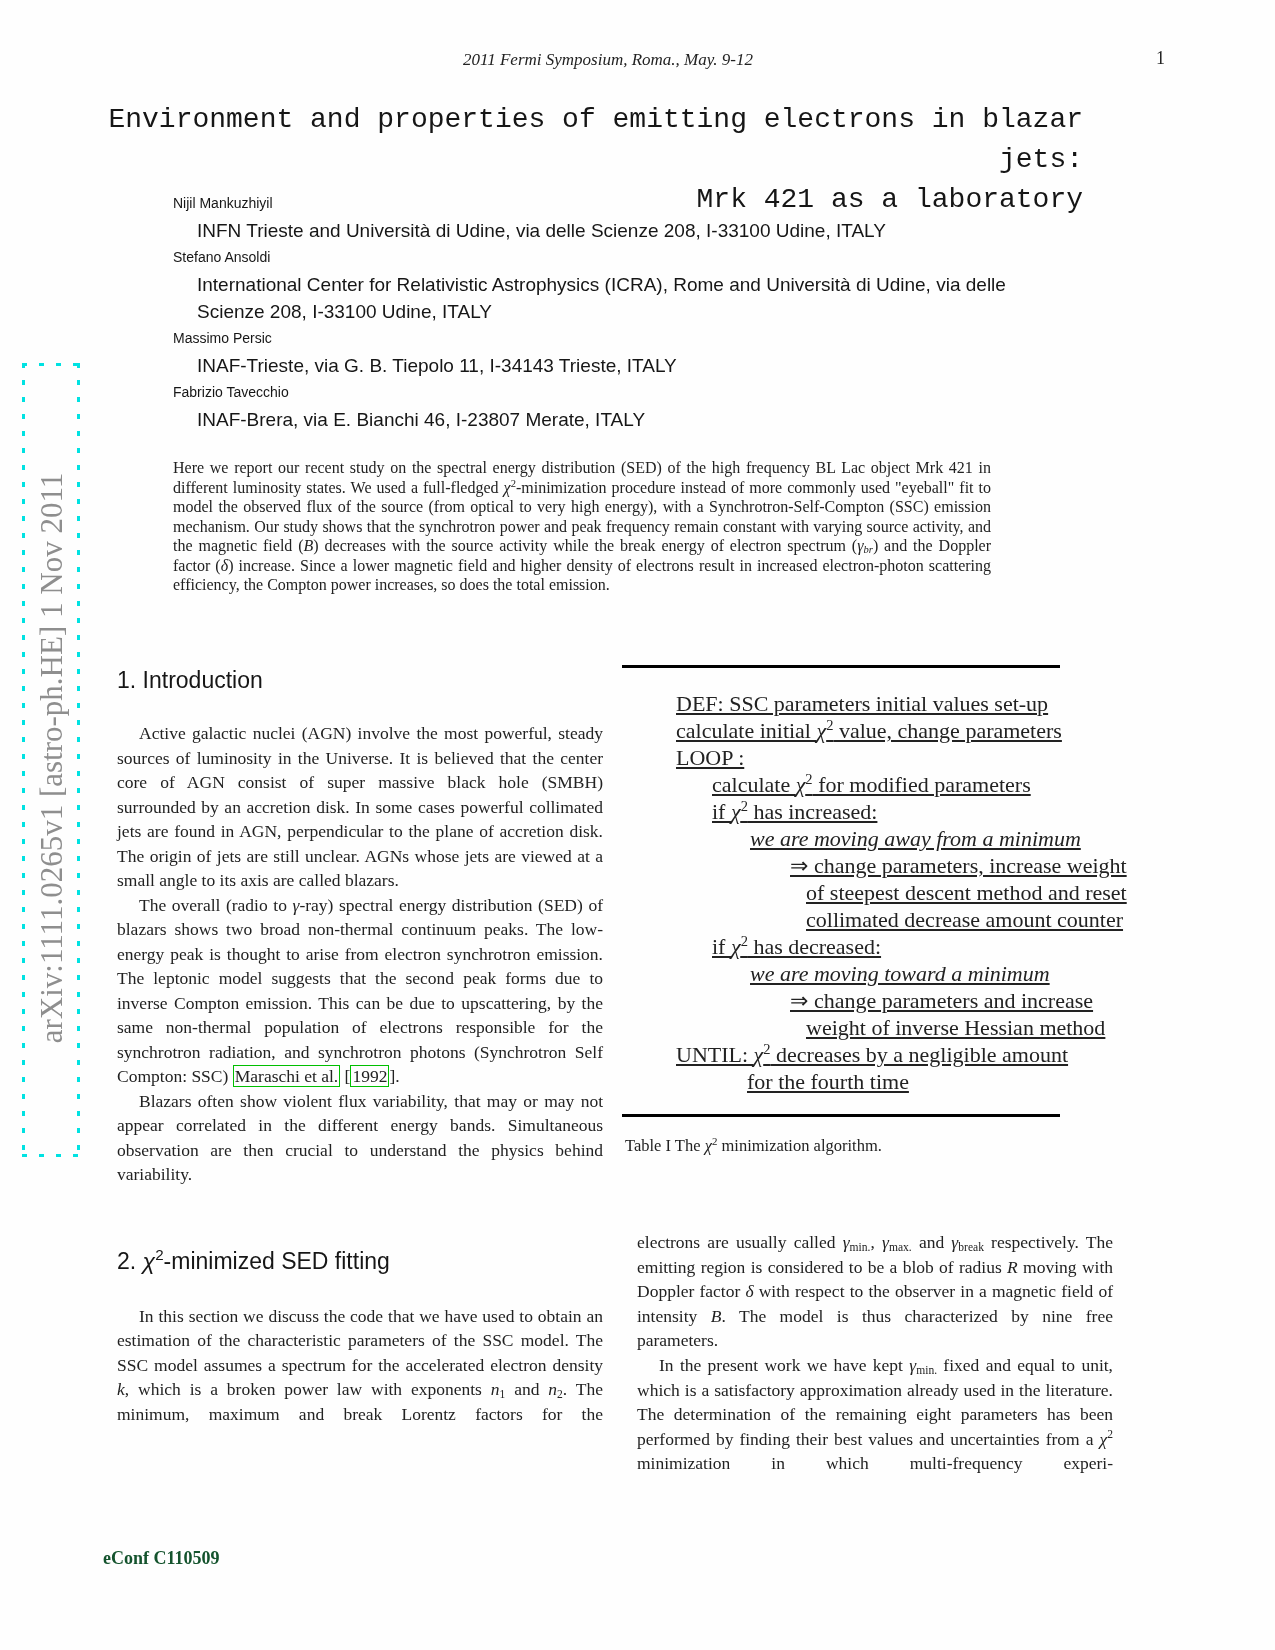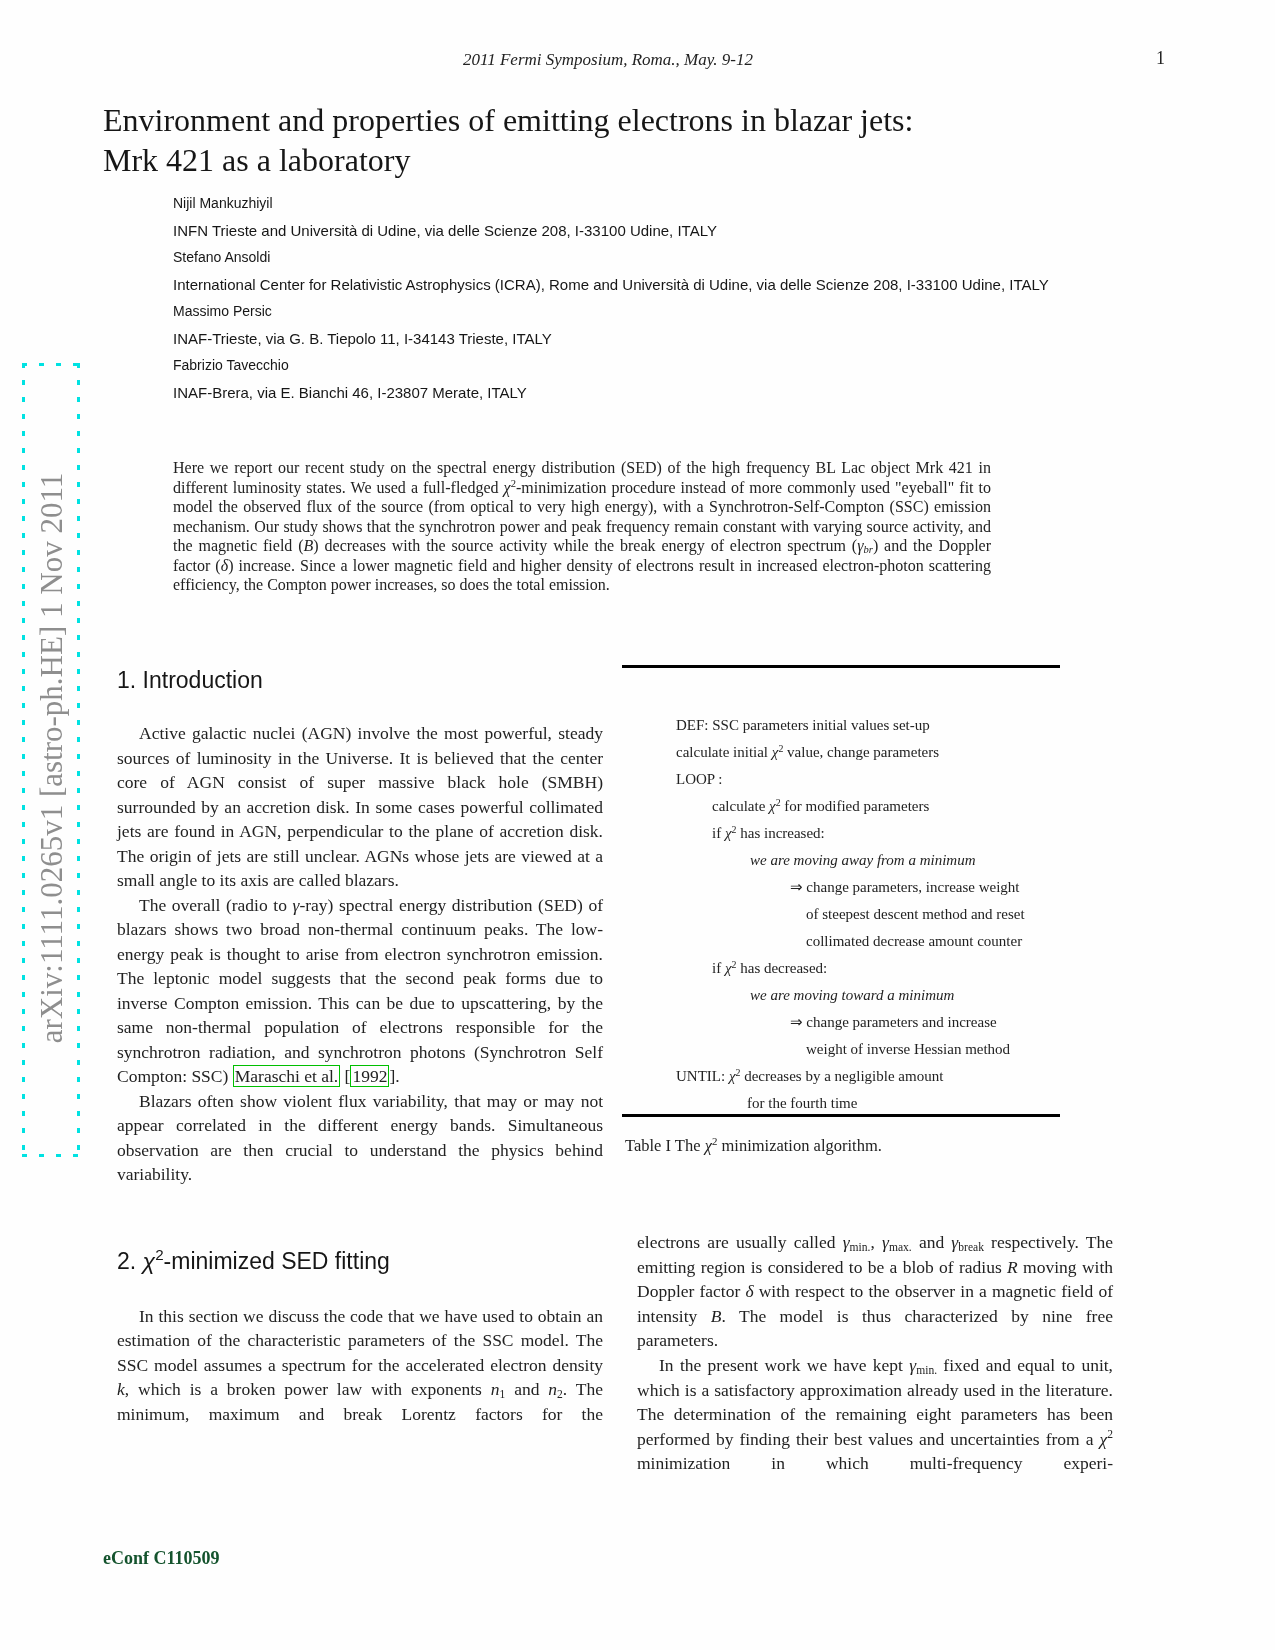--- a/index.html
+++ b/index.html
@@ -6,25 +6,25 @@
   .page{position:relative;width:1275px;height:1650px;background:#fefefe;overflow:hidden;
         font-family:"Liberation Serif",serif;color:#222;}
 
   
   .running-header{position:absolute;left:103px;top:50px;width:1010px;text-align:center;
         font-style:italic;font-size:17px;}
   .page-number{position:absolute;left:1156px;top:48px;font-size:18px;}
 
   
   .title{position:absolute;left:103px;top:100px;width:980px;
-        font-family:Liberation Serif, serif;font-size:32px;line-height:40px;color:#161616;}
+        font-family:Liberation Mono, monospace;font-size:28px;line-height:40px;color:#161616;text-align:right;}
   .authors{position:absolute;left:173px;top:190px;width:880px;
         font-family:"Liberation Sans",sans-serif;color:#161616;}
   .author-name{font-size:14px;line-height:27px;}
-  .author-aff{font-size:15px;line-height:27px;}
+  .author-aff{font-size:19px;line-height:27px;margin-left:24px;}
 
   
   .abstract{position:absolute;left:173px;top:458px;width:818px;
         font-size:16px;line-height:19.5px;text-align:justify;}
 
   
   .col-left{position:absolute;left:103px;top:666px;width:486px;margin-left:14px;}
   .col-right{position:absolute;left:622px;top:0;width:500px;}
 
   .sec-heading{font-family:"Liberation Sans",sans-serif;font-weight:400;color:#161616;
@@ -32,22 +32,22 @@
   .sec-heading.second{margin-top:57px;line-height:34px;}
   .col-left p{margin:0;font-size:17.5px;line-height:24.5px;text-align:justify;text-indent:22px;}
   .col-left p.first{margin-top:27px;}
   .col-left p.after-heading{margin-top:26px;}
   p.cont{text-align-last:justify;}
 
   
   .table-rule{position:absolute;width:438px;height:3px;background:#000;}
   .rule-top{top:665px;left:0;}
   .rule-bottom{top:1114px;left:0;}
-  .algo{position:absolute;left:0;top:712px;width:500px;padding-left:54px;box-sizing:border-box;
-        font-size:15px;}
+  .algo{position:absolute;left:0;top:690px;width:500px;padding-left:54px;box-sizing:border-box;
+        font-size:22px;text-decoration:underline;}
   .algo-line{line-height:27px;white-space:nowrap;}
   .algo-line.it{font-style:italic;}
   .table-caption{position:absolute;left:3px;top:1136px;width:480px;font-size:16.5px;}
 
   .right-text{position:absolute;left:15px;top:1230px;width:476px;}
   .right-text p{margin:0;font-size:17.5px;line-height:24.6px;text-align:justify;}
   .right-text p.indent{text-indent:22px;}
 
   
   .footer{position:absolute;left:103px;top:1548px;font-weight:bold;font-size:18px;color:#14532d;}

